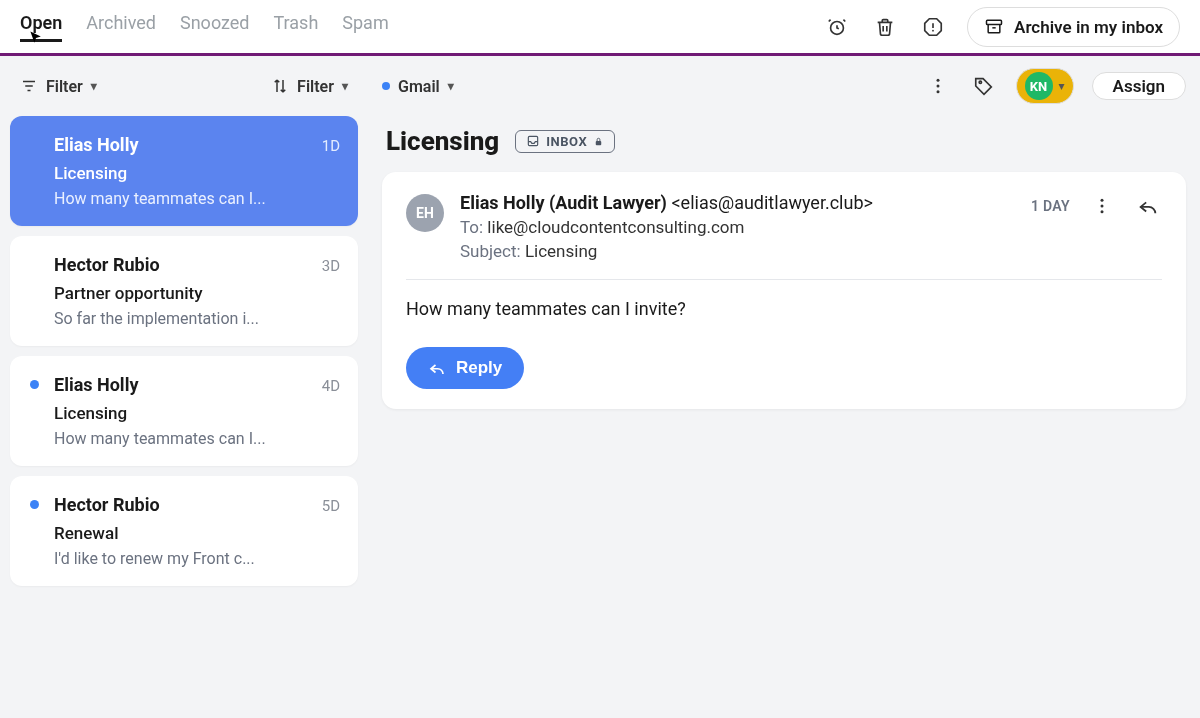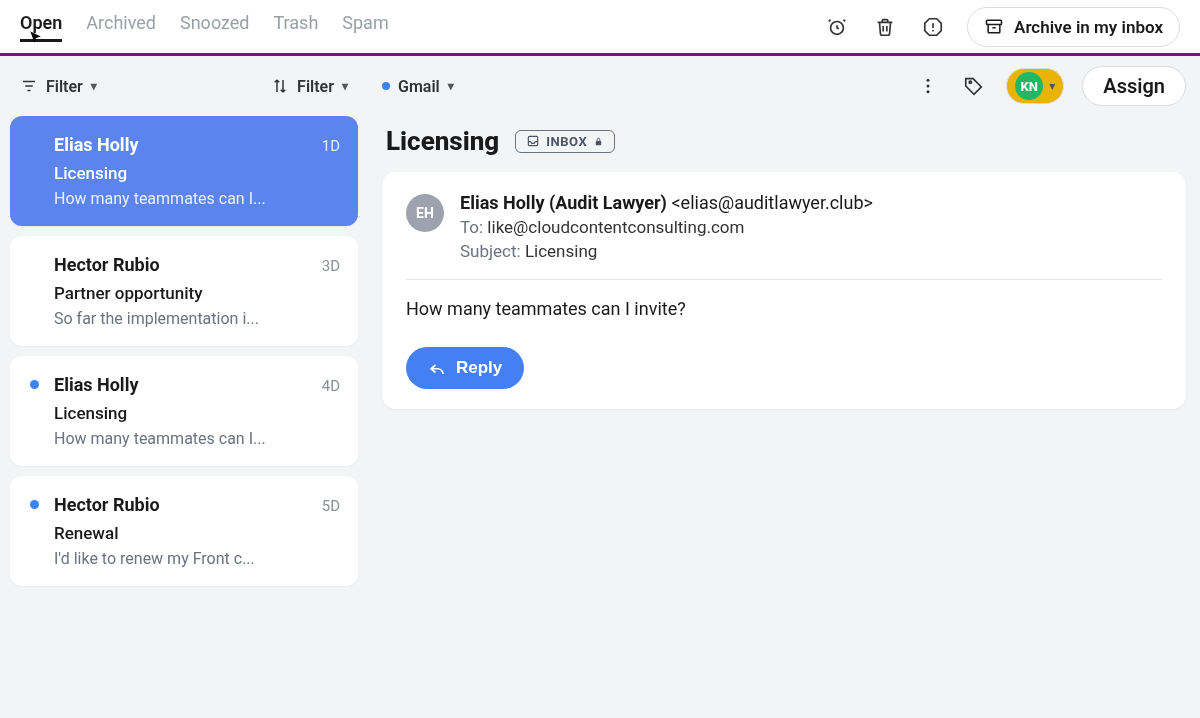--- a/index.html
+++ b/index.html
@@ -41,21 +41,21 @@
 
   
   .detail { flex:1; display:flex; flex-direction:column; padding:0 14px; }
   .detail-toolbar { height:60px; display:flex; align-items:center; }
   .account-pill { display:flex; align-items:center; gap:8px; font-size:16px; font-weight:600; color:#333; cursor:pointer; }
   .blue-dot { width:8px; height:8px; border-radius:50%; background:#3b82f6; }
   .detail-toolbar .spacer { flex:1; }
   .detail-actions { display:flex; align-items:center; gap:18px; }
   .avatar-pill { display:flex; align-items:center; gap:6px; height:36px; padding:0 8px; border:1px solid #ddd; border-radius:18px; background:#eab308; cursor:pointer; }
   .avatar-circle { width:28px; height:28px; border-radius:50%; background:#1fb866; color:#fff; font-size:13px; font-weight:700; display:flex; align-items:center; justify-content:center; }
-  .assign-btn { height:40px; padding:0 20px; border:1px solid #ddd; border-radius:20px; background:#fff; font-size:20px; font-weight:600; cursor:pointer; display:flex; align-items:center; }
+  .assign-btn { height:28px; padding:0 20px; border:1px solid #ddd; border-radius:20px; background:#fff; font-size:17px; font-weight:600; cursor:pointer; display:flex; align-items:center; }
 
   .title-row { display:flex; align-items:center; gap:16px; padding:10px 4px 16px 4px; }
   .conv-title { font-size:26px; font-weight:800; }
   .inbox-badge { display:flex; align-items:center; gap:6px; border:1.5px solid #6b7280; border-radius:6px; padding:3px 10px; font-size:13px; font-weight:700; color:#4b5563; letter-spacing:.04em; }
 
   .message-card { background:#fff; border-radius:14px; padding:20px 24px; box-shadow:0 1px 3px rgba(0,0,0,.06); }
   .msg-header { display:flex; align-items:flex-start; gap:16px; }
   .sender-avatar { width:38px; height:38px; border-radius:50%; background:#9ca3af; color:#fff; font-size:14px; font-weight:700; display:flex; align-items:center; justify-content:center; margin-top:2px; }
   .msg-meta { flex:1; }
   .msg-from { font-size:18px; font-weight:700; }
@@ -233,20 +233,36 @@
           </div>
           <div class="msg-to">
             <span class="meta-label">To:</span>
             <span> </span><span>like@cloudcontentconsulting.com</span>
           </div>
           <div class="msg-subject-line">
             <span class="meta-label">Subject:</span>
             <span> </span><span>Licensing</span>
           </div>
         </div>
+        <div class="msg-right">
+          <span class="msg-age">1 DAY</span>
+          <div class="icon-btn">
+            <svg width="20" height="20" viewBox="0 0 24 24" fill="currentColor">
+                <circle cx="12" cy="5" r="1.8"></circle>
+                <circle cx="12" cy="12" r="1.8"></circle>
+                <circle cx="12" cy="19" r="1.8"></circle>
+              </svg>
+          </div>
+          <div class="icon-btn">
+            <svg width="22" height="22" viewBox="0 0 24 24" fill="none" stroke="currentColor" stroke-width="2">
+                <path d="M10 8l-6 5 6 5"></path>
+                <path d="M4 13h9a7 7 0 017 7"></path>
+              </svg>
+          </div>
+        </div>
       </div>
       <div class="msg-divider"></div>
       <div class="msg-body">How many teammates can I invite?</div>
       <button class="reply-btn">
         <svg width="18" height="18" viewBox="0 0 24 24" fill="none" stroke="#fff" stroke-width="2.2">
             <path d="M10 8l-6 5 6 5"></path>
             <path d="M4 13h9a7 7 0 017 7"></path>
           </svg>
         <span>Reply</span>
       </button>

